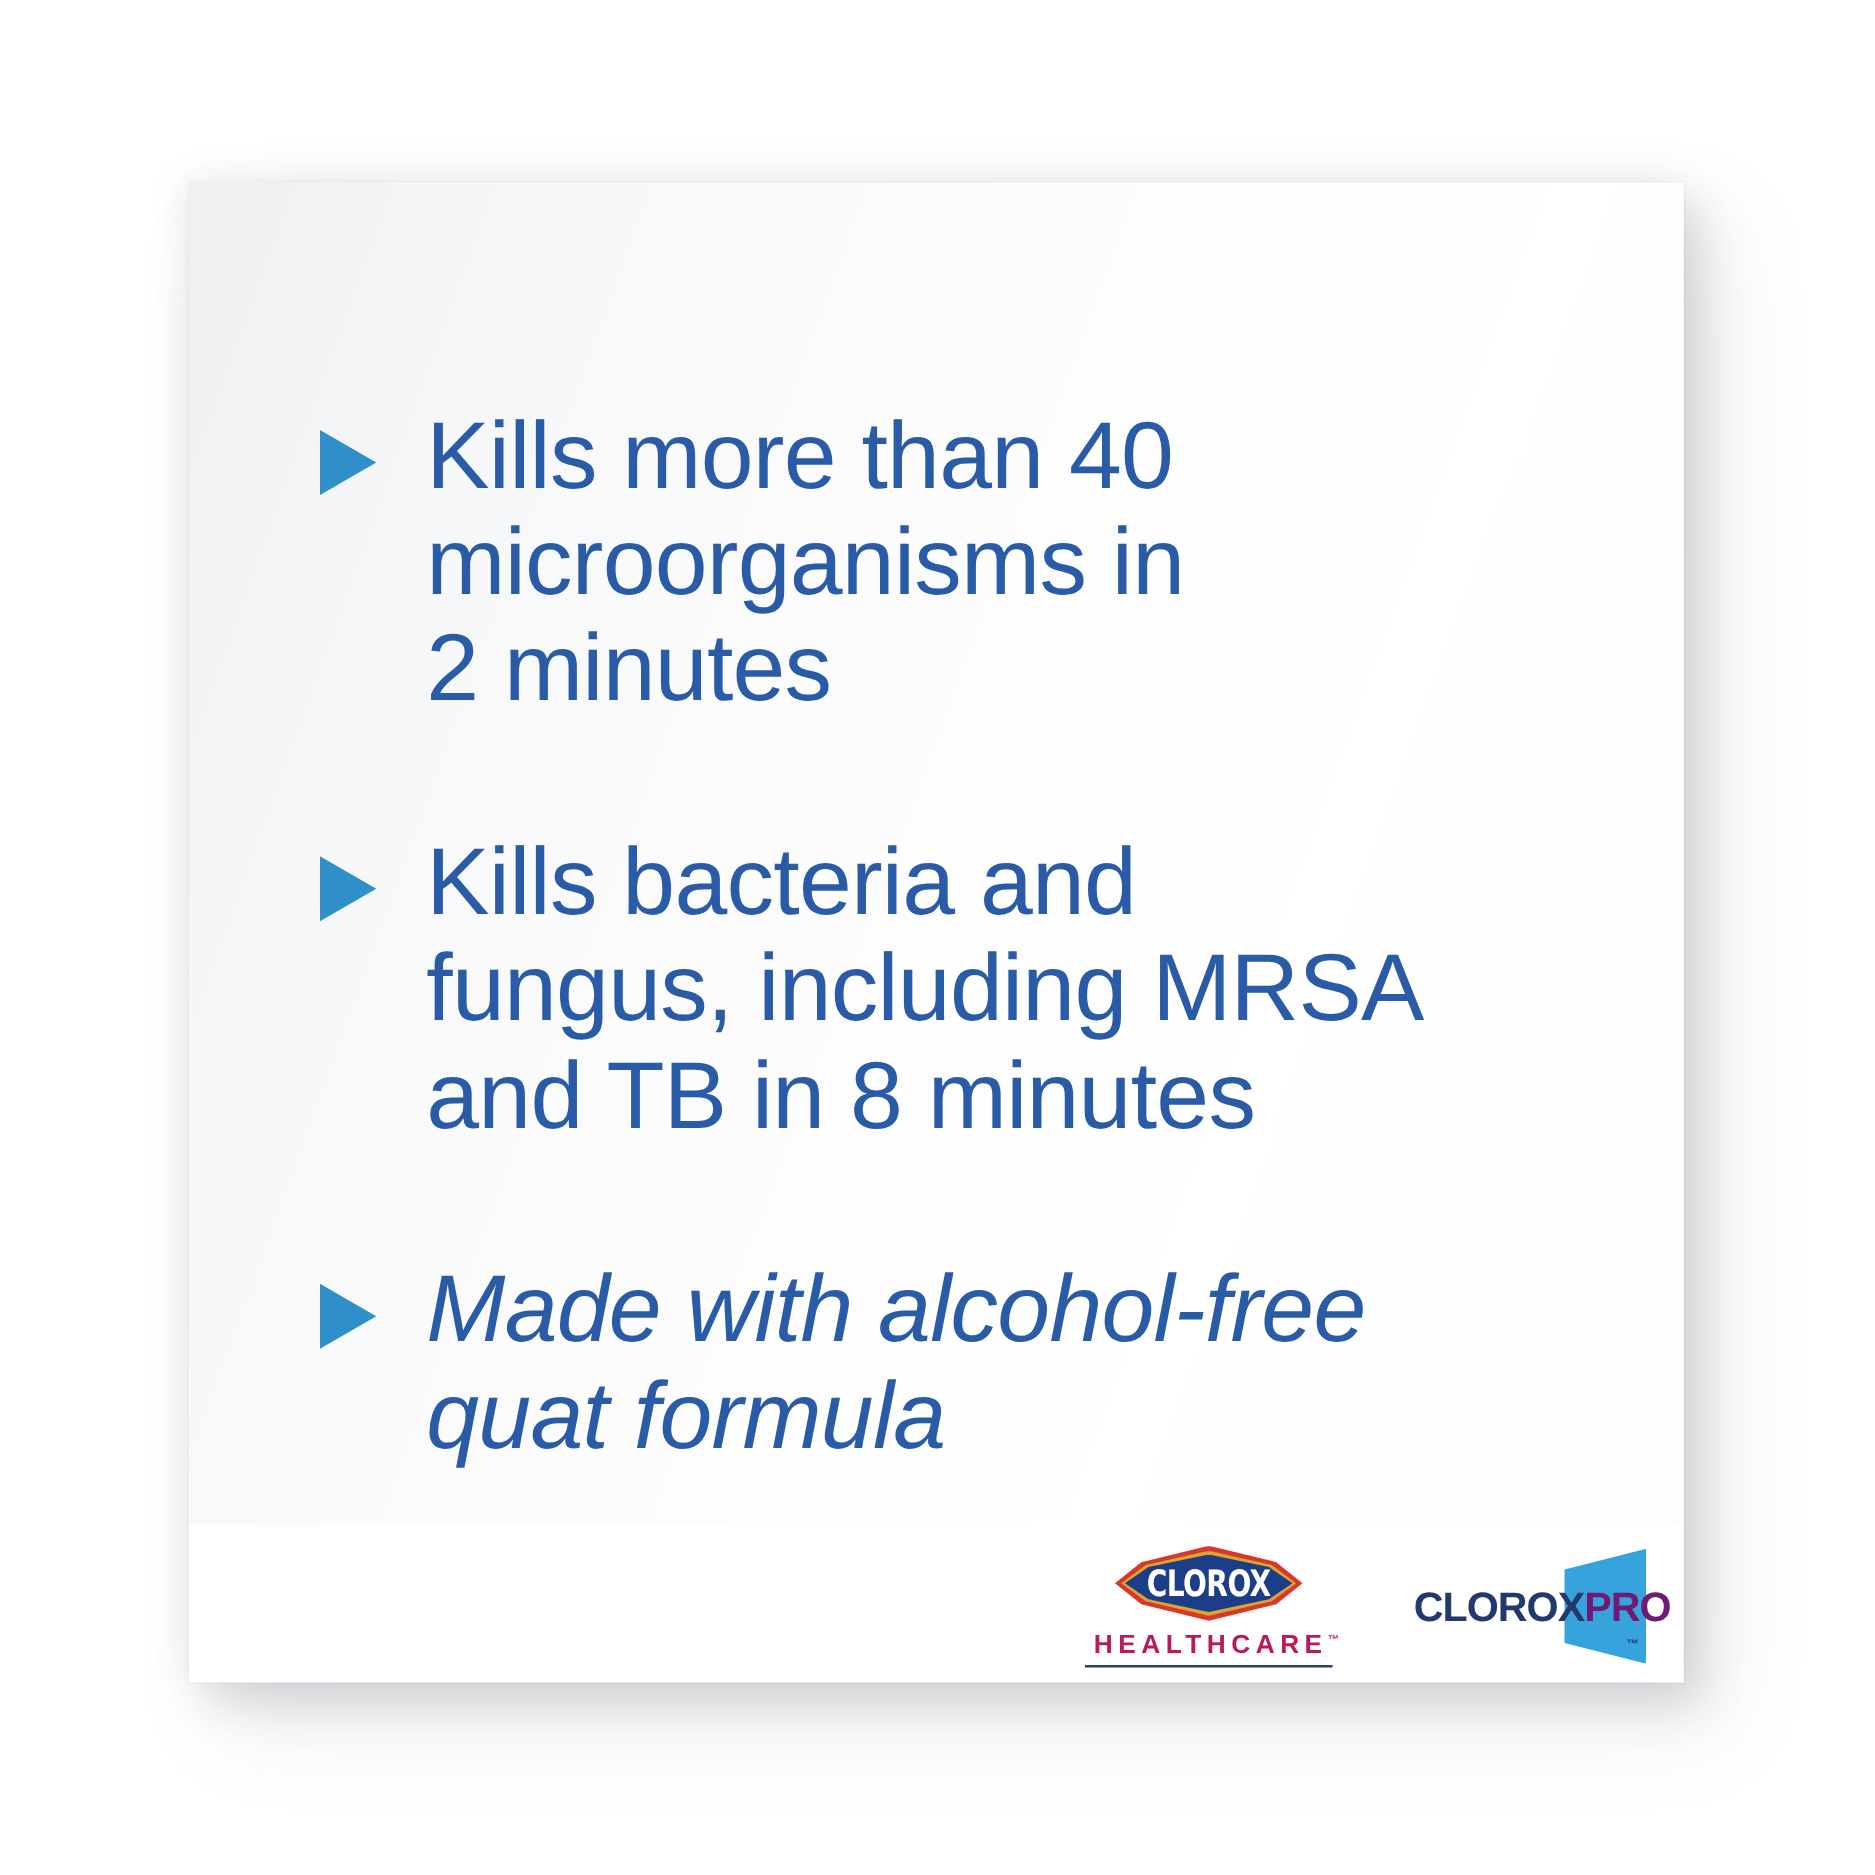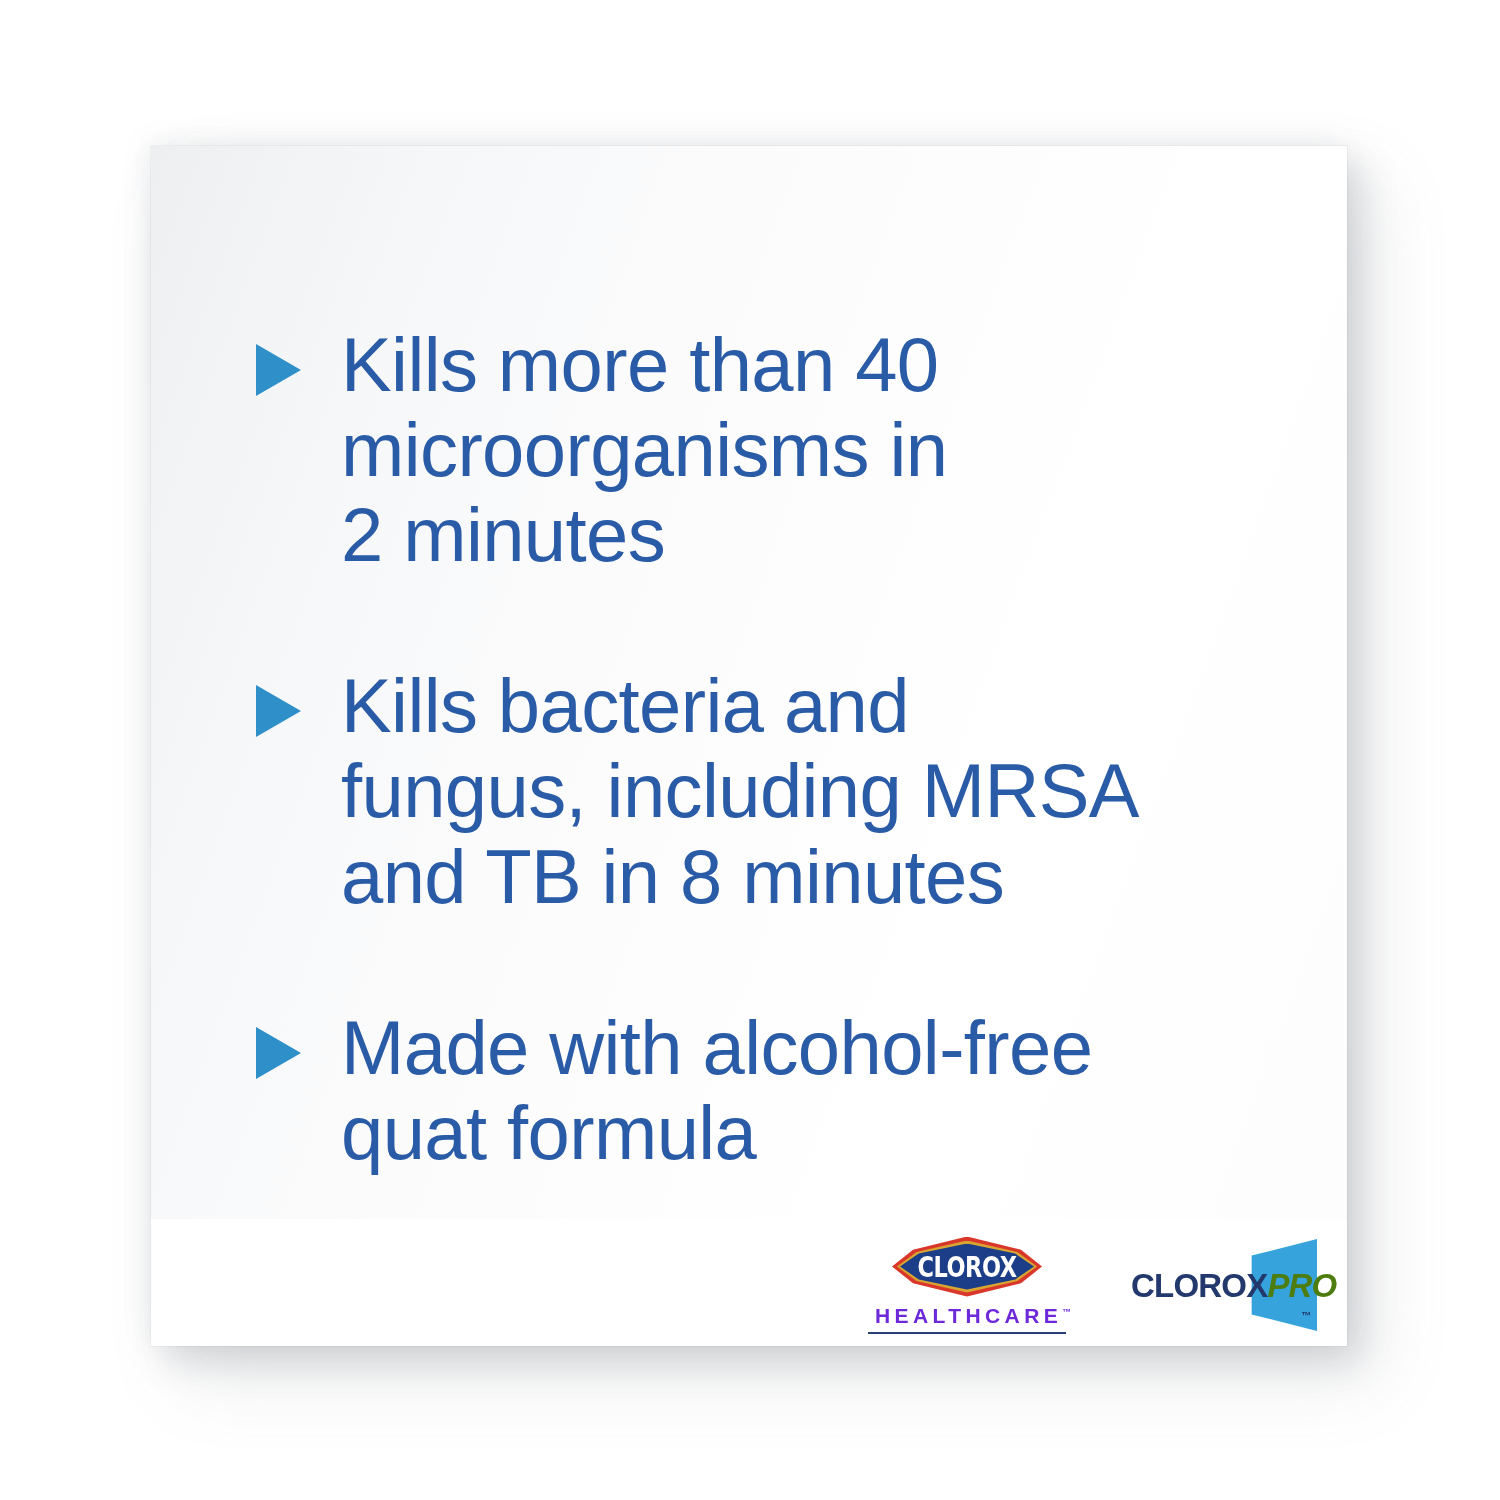--- a/index.html
+++ b/index.html
@@ -66,21 +66,21 @@
     left: 105px;
     top: 176px;
     width: 1040px;
   }
 
   .bullet-row {
     display: flex;
     align-items: flex-start;
     margin-bottom: 86px;
   }
-  .bullet-row:last-child { margin-bottom: 0; }
+  .bullet-row:last-child { margin-bottom: 0; font-style: italic; }
 
   .bullet-marker {
     flex: 0 0 auto;
     width: 48px;
     height: 56px;
     margin-right: 37px;
     position: relative;
     top: 22px;
   }
   .bullet-marker .tri {
@@ -165,21 +165,21 @@
   }
   .hc-rule {
     flex: 1 1 auto;
     height: 2px;
     background: #2a3f73;
     position: relative;
     top: -9px;
   }
   .healthcare-word {
     flex: 0 0 auto;
-    color: #6d28d9;
+    color: #be185d;
     font-weight: 700;
     font-size: 21px;
     letter-spacing: 4.4px;
     white-space: nowrap;
   }
   .healthcare-word sup {
     font-size: 9px;
     letter-spacing: 0;
     vertical-align: super;
   }
@@ -209,21 +209,21 @@
     position: absolute;
     left: 0;
     top: 30px;
     width: 186px;
     font-weight: 700;
     font-size: 33px;
     letter-spacing: -0.8px;
     white-space: nowrap;
   }
   .pro-wordmark .w-clorox { color: #23386c; }
-  .pro-wordmark .w-pro { color: #4d7c0f; font-style: italic; }
+  .pro-wordmark .w-pro { color: #701a75; }
   .pro-tm {
     position: absolute;
     right: 6px;
     bottom: 12px;
     color: #23386c;
     font-size: 10px;
     font-weight: 700;
   }
 </style>
 </head>

